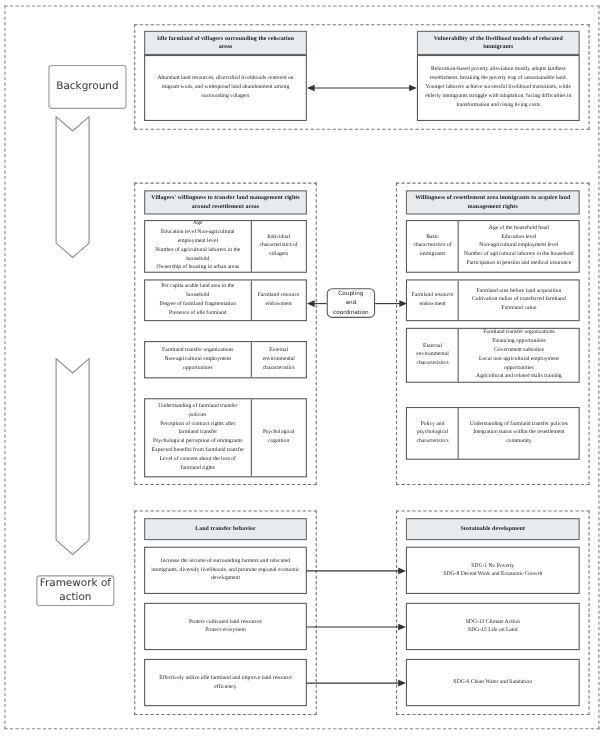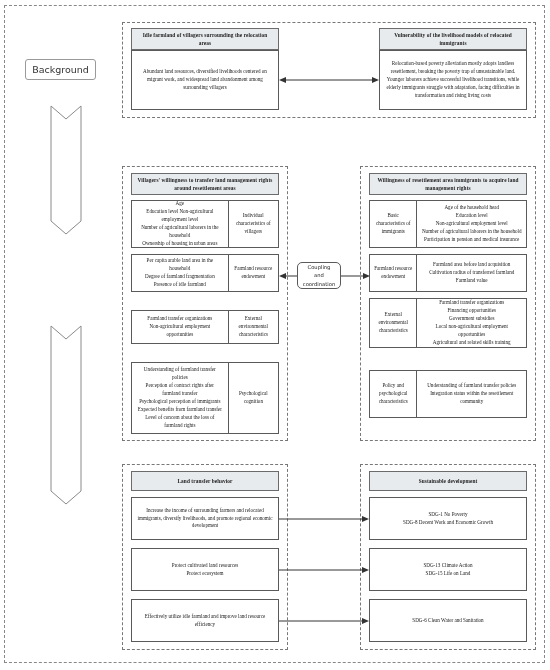--- a/index.html
+++ b/index.html
@@ -24,21 +24,21 @@
   .sec-fa-right{left:360px;top:464px;width:176px;height:186px;}
 
   
   .stage-label{
     position:absolute;box-sizing:border-box;
     border:1px solid #9a9a9a;border-radius:3px;background:#fff;
     font-family:"DejaVu Sans", sans-serif;font-size:9.5px;color:#333;
     display:flex;align-items:center;justify-content:center;text-align:center;
     line-height:1.25;
   }
-  .lbl-background{left:25px;top:59px;width:71px;height:21px;}
+  .lbl-background{left:44px;top:59px;width:71px;height:40px;}
   .lbl-analytical{left:22px;top:273px;width:93px;height:25px;}
   .lbl-framework{left:33px;top:523px;width:71px;height:28px;}
 
   
   .chev{position:absolute;}
   .chev svg{display:block;}
 
   
   .box{
     position:absolute;box-sizing:border-box;border:1px solid #5a5a5a;
@@ -64,20 +64,21 @@
   .conn svg{display:block;overflow:visible;}
 </style>
 </head>
 <body>
 
 <div id="page">
 
   <div class="outer-frame"></div>
 
   <div class="stage-label lbl-background">Background</div>
+  <div class="stage-label lbl-framework">Framework of action</div>
 
   <div class="chev" style="left:50px;top:105px;">
     <svg width="32" height="130" viewBox="0 0 32 130">
       <polygon points="1,1 16,14 31,1 31,116 16,129 1,116" fill="#ffffff" stroke="#8a8a8a" stroke-width="1"></polygon>
     </svg>
   </div>
   <div class="chev" style="left:50px;top:325px;">
     <svg width="32" height="180" viewBox="0 0 32 180">
       <polygon points="1,1 16,14 31,1 31,166 16,179 1,166" fill="#ffffff" stroke="#8a8a8a" stroke-width="1"></polygon>
     </svg>

